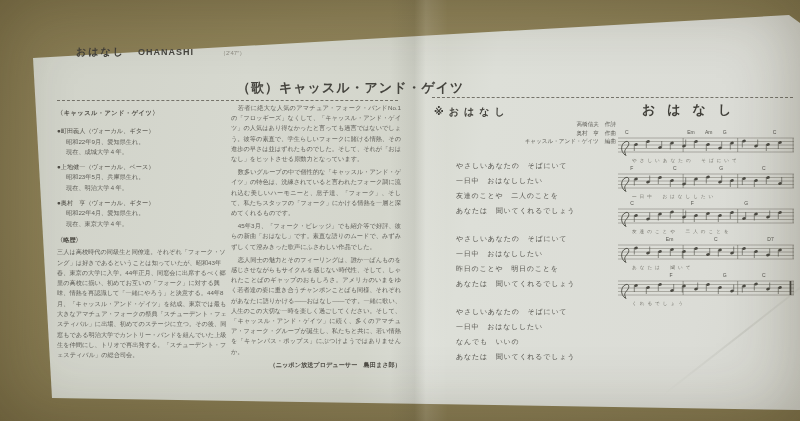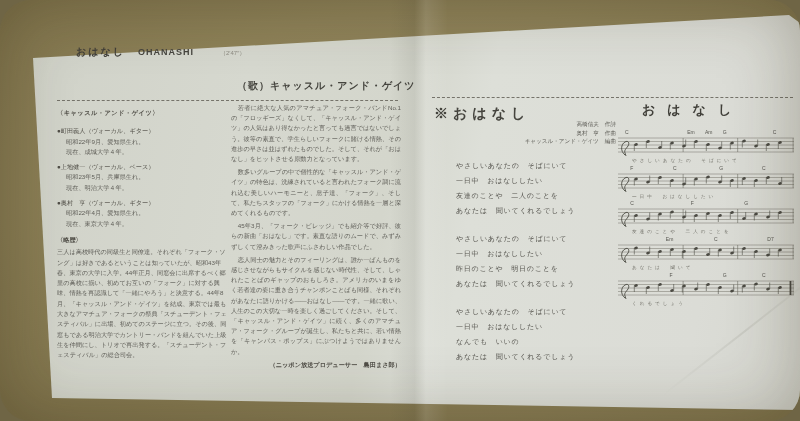--- a/index.html
+++ b/index.html
@@ -1,50 +1,50 @@
 <!DOCTYPE html>
 <html><head>
 <meta charset="utf-8">
 <style>
   html,body{margin:0;padding:0;background:#6f6545;}
   .stage{position:relative;width:800px;height:421px;overflow:hidden;
     background:radial-gradient(ellipse at 55% 45%, #958862 0%, #8d8158 55%, #7c7049 100%);
-    font-family:"Liberation Sans","DejaVu Sans",sans-serif;border-radius:31px;}
+    font-family:"Liberation Sans","DejaVu Sans",sans-serif;}
   .paper{position:absolute;inset:0;
     clip-path:polygon(33px 58px, 789px 15px, 800px 23px, 800px 410px, 52px 398px);
     background:linear-gradient(100deg,#cfd1c7 0%,#d6d8cf 30%,#d4d6cc 48%,#dddfd8 58%,#dbdcd6 86%,#d5d6cf 100%);}
   .fold{position:absolute;left:390px;top:0;width:58px;height:421px;
     background:linear-gradient(90deg,rgba(60,60,48,0) 0%,rgba(60,60,48,.09) 42%,rgba(255,255,255,.12) 62%,rgba(60,60,48,0) 100%);}
   .crease{position:absolute;left:640px;top:330px;width:210px;height:2px;
     background:linear-gradient(90deg,rgba(90,90,75,0),rgba(90,90,75,.12),rgba(90,90,75,0));
     transform:rotate(-38deg);}
   .vignette{position:absolute;inset:0;box-shadow:inset 0 0 70px rgba(50,40,15,.30);pointer-events:none;}
 
   .abs{position:absolute;}
   .micro{color:#5f5e58;filter:blur(.22px);}
 
   
   .track-row{display:flex;align-items:baseline;margin-bottom:8px;}
   .track-jp{width:62px;font-size:10px;font-weight:bold;letter-spacing:2px;color:#403f39;}
   .track-en{min-width:76px;font-size:9px;font-weight:bold;letter-spacing:1px;color:#46453f;}
   .track-dur{font-size:6px;color:#8e8c82;margin-left:6px;}
-  .artist-line{font-size:10px;font-weight:bold;letter-spacing:1px;color:#45443e;}
+  .artist-line{font-size:13px;font-weight:bold;letter-spacing:1px;color:#45443e;}
   .rule{border-top:1.4px dashed #75736a;height:0;}
   .colL{width:170px;height:286px;overflow:hidden;font-size:6.2px;line-height:10.3px;}
   .colR{width:170px;height:278px;overflow:hidden;font-size:6.2px;line-height:10.2px;}
   .grp-h{font-weight:bold;letter-spacing:.5px;margin-bottom:8px;color:#514f48;}
   .member{margin-bottom:5px;}
   .mname{color:#504e47;}
   .mline{padding-left:9px;}
   .bio-h{font-weight:bold;margin:6px 0 2px 0;color:#514f48;}
   .essay-p{margin:0 0 3px 0;text-indent:1.1em;text-align:justify;}
   .essay-credit{margin-top:3px;text-align:right;font-weight:bold;color:#504e47;}
 
   
-  .sec-h{font-size:14px;font-weight:bold;letter-spacing:5px;color:#45443e;font-family:Liberation Mono, monospace;}
+  .sec-h{font-size:10px;font-weight:bold;letter-spacing:5px;color:#45443e;}
   .big-title{font-size:13px;font-weight:bold;letter-spacing:12px;color:#403f39;}
   .credits{width:118px;font-size:5.6px;color:#5f5e58;}
   .credit-row{display:flex;justify-content:flex-end;gap:6px;line-height:8.6px;}
   .verse{margin-bottom:13px;}
   .verse-line{font-size:7px;line-height:15px;letter-spacing:.8px;color:#56554f;}
   .staff{position:absolute;left:616px;width:180px;height:36px;}
   .chord{position:absolute;top:0;font-size:5px;color:#56554f;}
   .staff svg{position:absolute;left:0;top:6px;}
   .staff-lyric{position:absolute;left:16px;top:29px;font-size:4.6px;letter-spacing:3px;
     color:#73726a;white-space:nowrap;}

